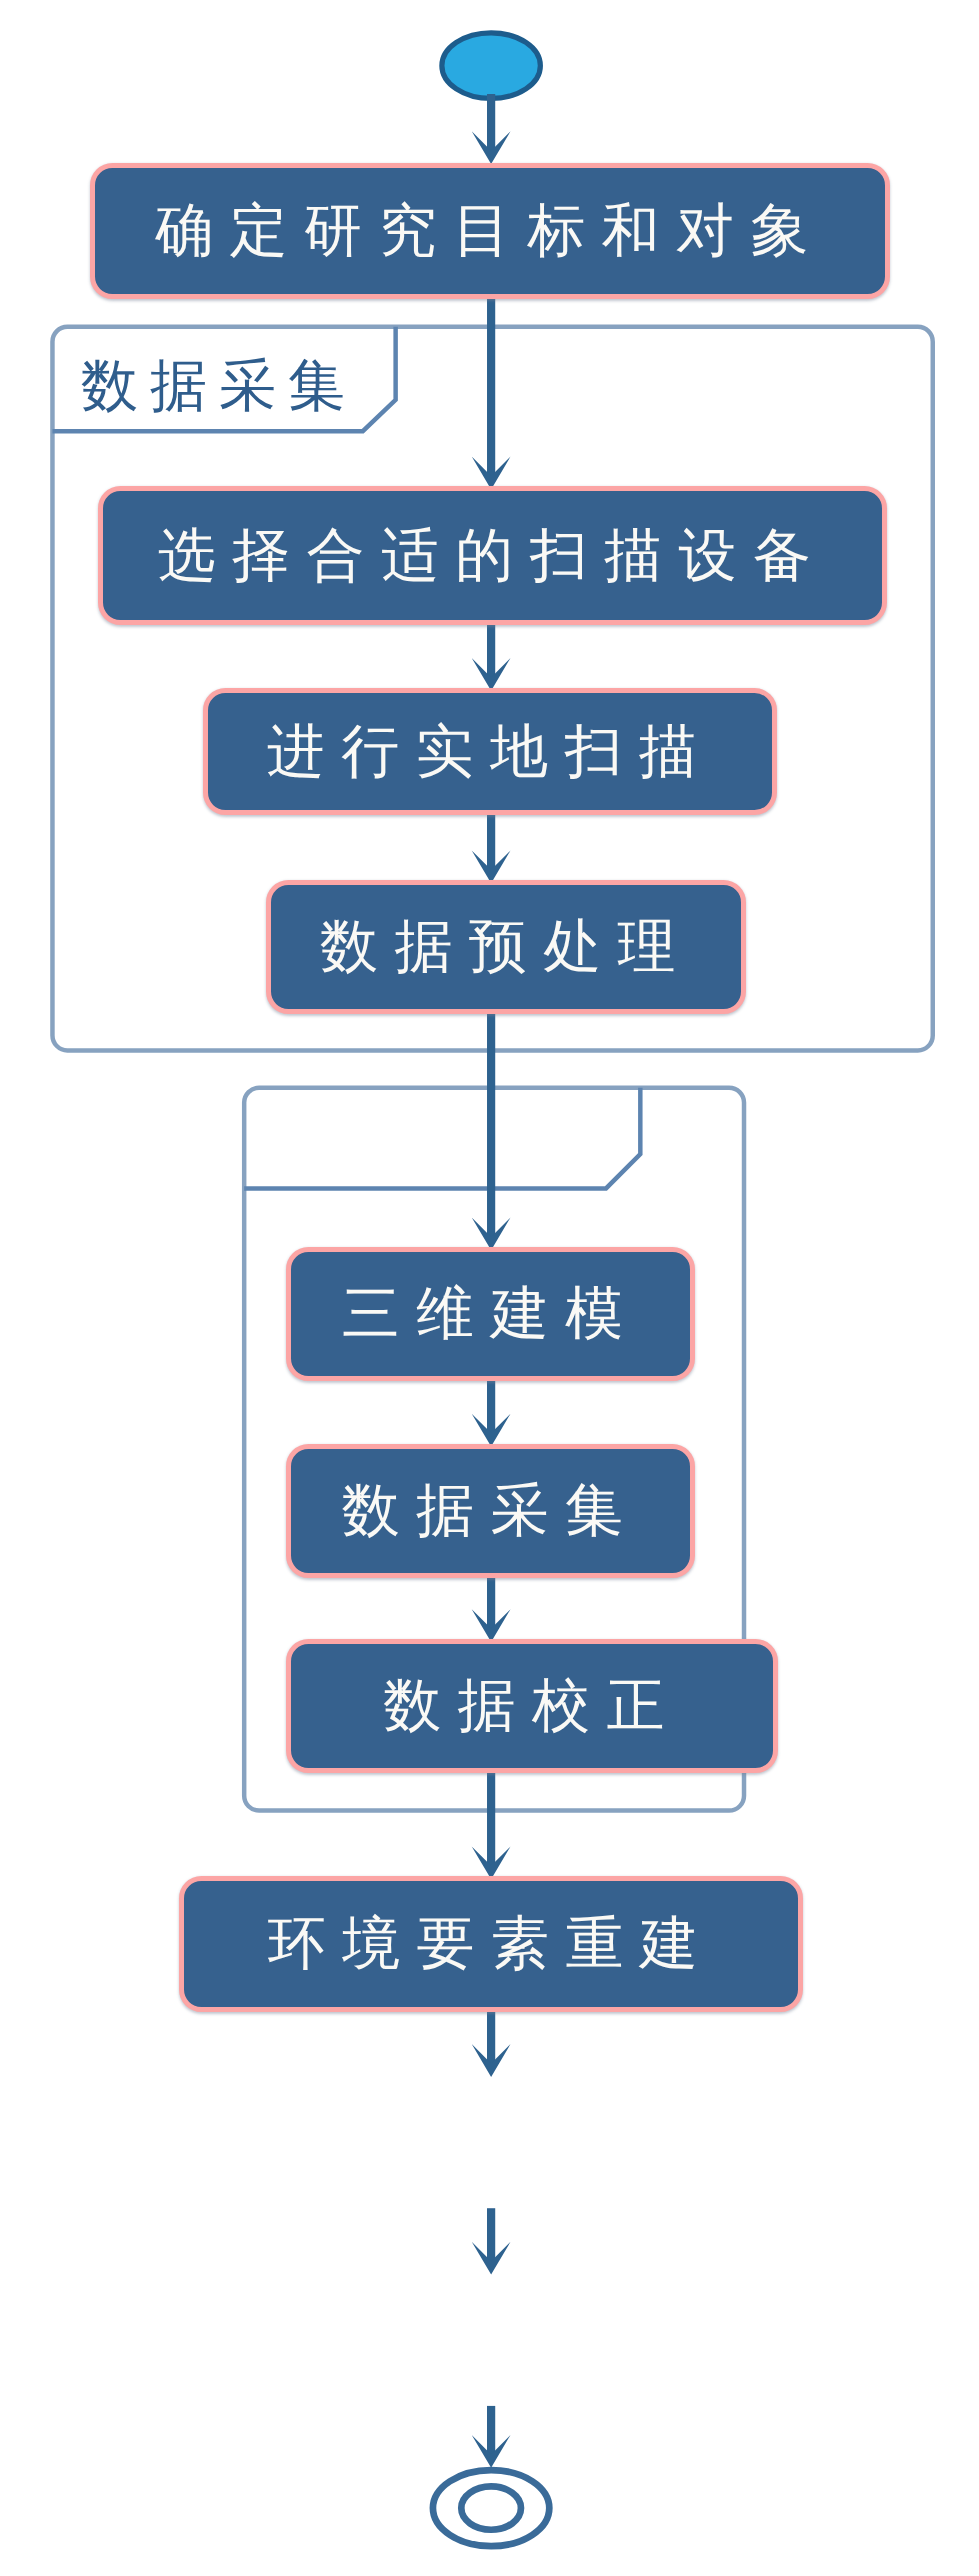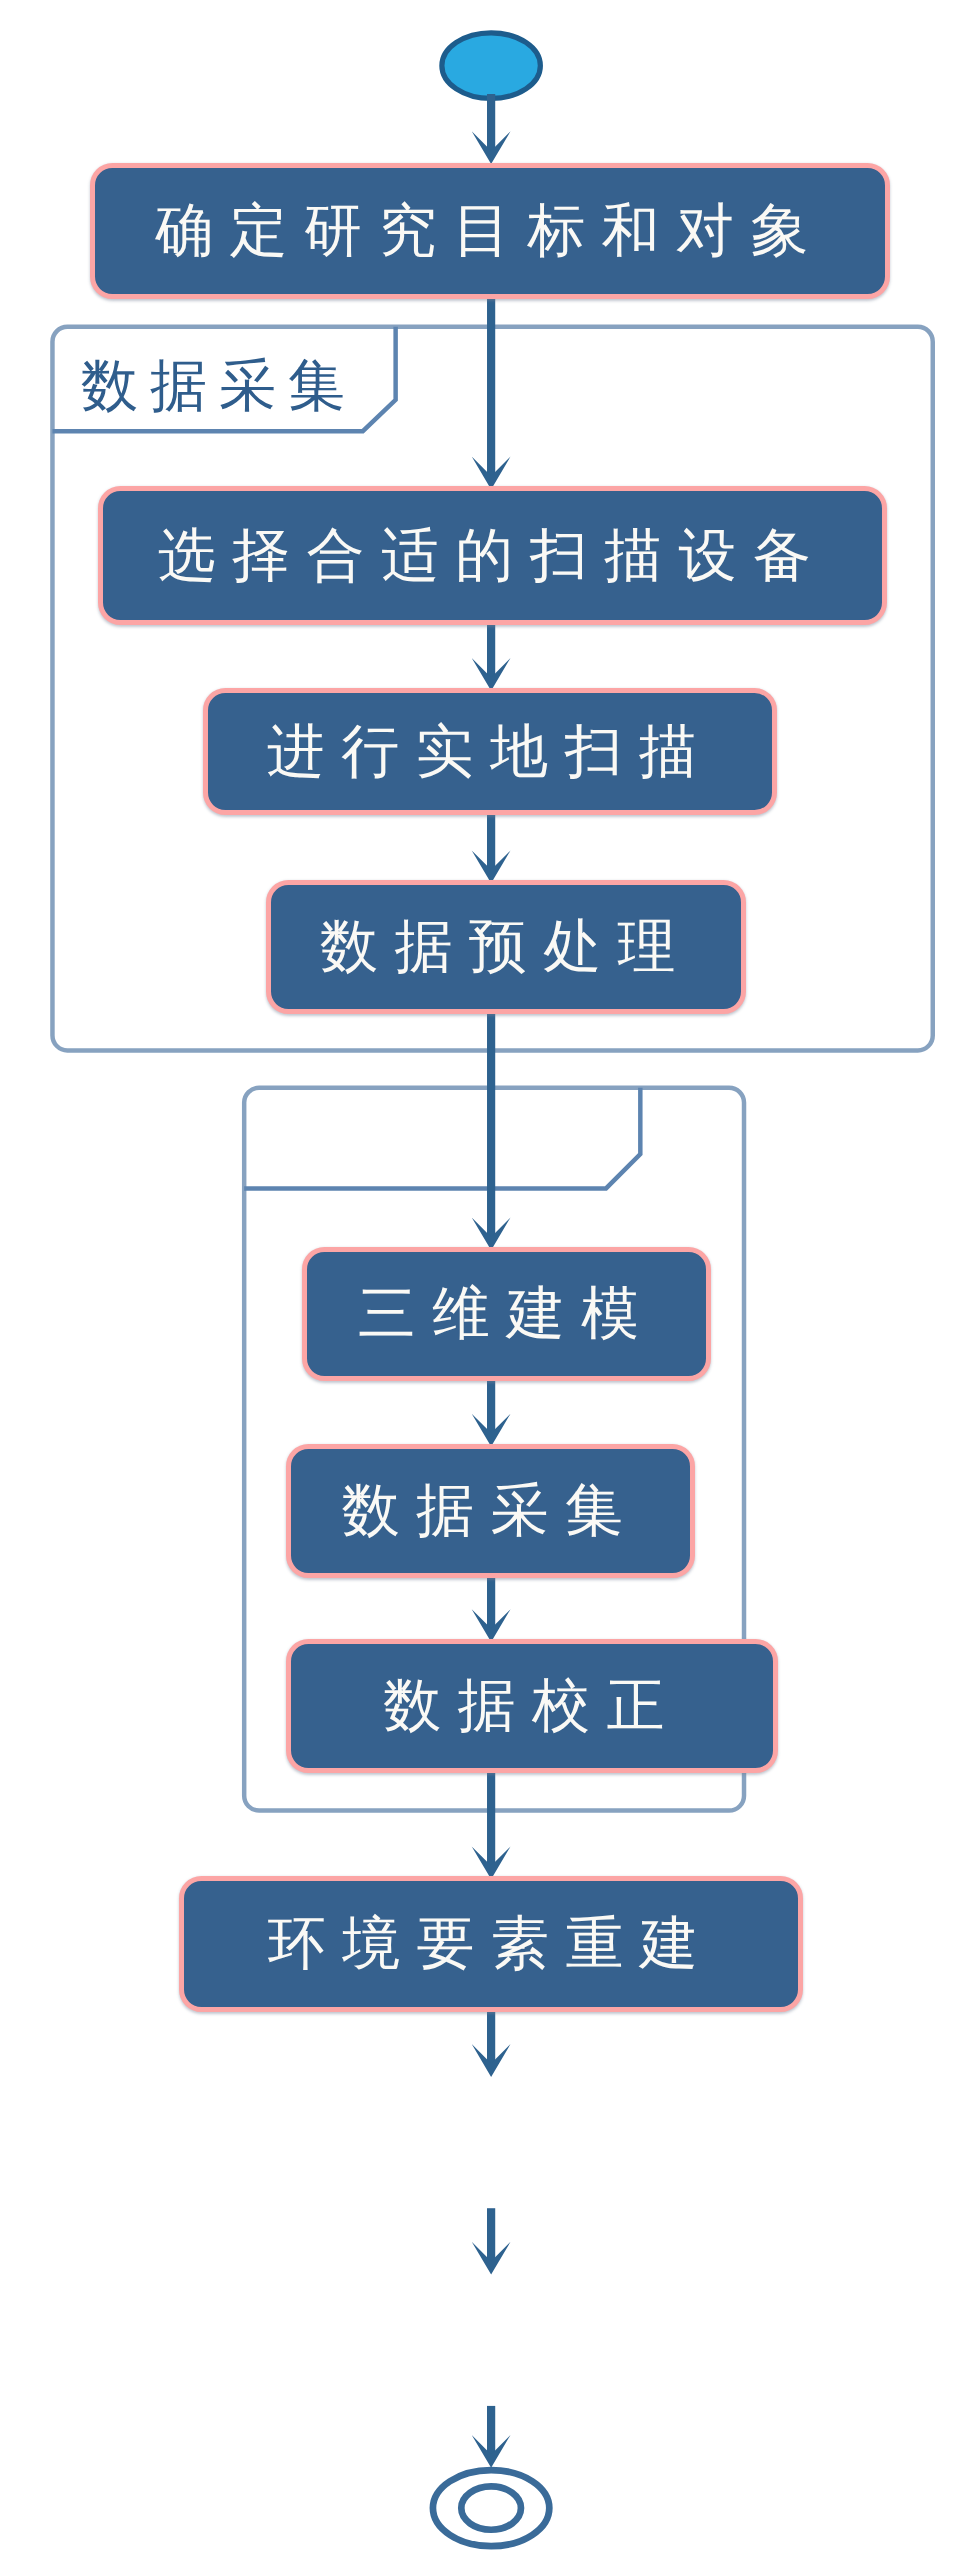--- a/index.html
+++ b/index.html
@@ -124,21 +124,21 @@
   </div>
 
   <div class="activity" style="left:203px; top:688px; width:574px; height:127px;">
     <span class="activity-label">进行实地扫描</span>
   </div>
 
   <div class="activity" style="left:251px; top:880px; width:480px; height:134px;margin-left:15px;">
     <span class="activity-label">数据预处理</span>
   </div>
 
-  <div class="activity" style="left:286px; top:1247px; width:409px; height:134px;margin-left:16px;">
+  <div class="activity" style="left:286px; top:1247px; width:409px; height:134px;">
     <span class="activity-label">三维建模</span>
   </div>
 
   <div class="activity" style="left:286px; top:1444px; width:409px; height:134px;">
     <span class="activity-label">数据采集</span>
   </div>
 
   <div class="activity" style="left:286px; top:1639px; width:492px; height:134px;">
     <span class="activity-label">数据校正</span>
   </div>

